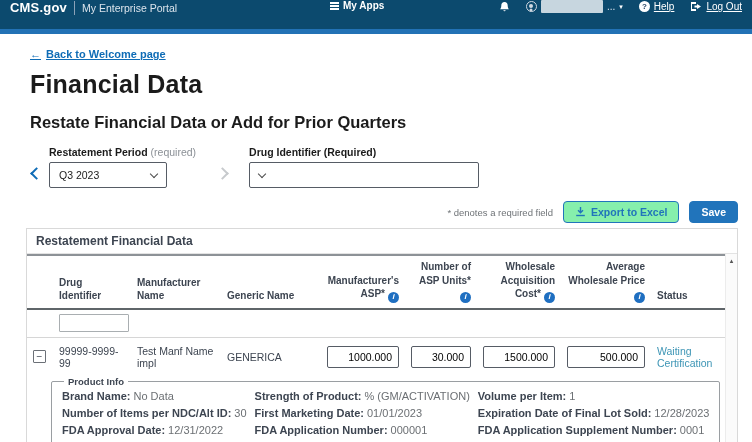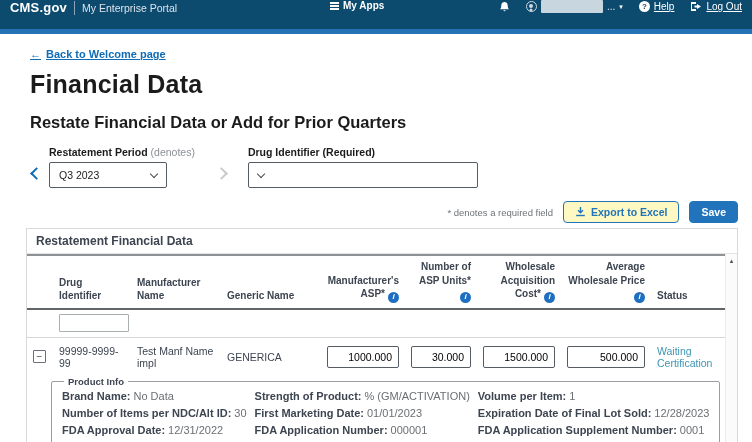--- a/index.html
+++ b/index.html
@@ -54,21 +54,21 @@
     border-bottom:1.5px solid #4b4b4b; transform:rotate(45deg); margin-top:-3px; }
   .w-period { width:118px; }
   .w-drug { width:230px; }
 
   
   .toolbar { display:flex; align-items:center; justify-content:flex-end; gap:10px;
     margin:13px 6px 5px 0; }
   .req-note { font-size:9.5px; color:#6f7377; }
   .btn { border-radius:4px; font-size:10.5px; font-weight:bold; height:22px;
     display:inline-flex; align-items:center; gap:5px; padding:0 11px; cursor:pointer; }
-  .btn-outline { background:#fef9c3; border:1px solid #2174bb; color:#2174bb; }
+  .btn-outline { background:#86efac; border:1px solid #2174bb; color:#2174bb; }
   .btn-solid { background:#2174bb; border:1px solid #2174bb; color:#fff; }
 
   
   .panel { margin:0 6px 0 -4px; border:1px solid #d9d9d9; background:#fff; }
   .panel-title { font-size:12px; font-weight:bold; color:#3d4551; padding:5px 9px;
     border-bottom:1px solid #e3e3e3; }
   .panel-body { position:relative; padding-right:12px; }
   table { width:100%; border-collapse:collapse; table-layout:fixed; }
   th { font-size:10px; font-weight:bold; color:#3d4551; vertical-align:bottom;
     padding:4px 6px 5px; border-top:2px solid #8d9297; border-bottom:2px solid #5f6569;
@@ -159,21 +159,21 @@
     <span>Back to Welcome page</span>
   </a>
   <h1>Financial Data</h1>
   <h2>Restate Financial Data or Add for Prior Quarters</h2>
 
   <div class="form-row">
     <span class="chev"></span>
     <div class="field">
       <label>
         <span>Restatement Period</span>
-        <span class="req-suffix">(denotes)</span>
+        <span class="req-suffix">(required)</span>
       </label>
       <div class="selectbox w-period">
         <span>Q3 2023</span>
         <span class="sel-caret"></span>
       </div>
     </div>
     <span class="chev next"></span>
     <div class="field">
       <label>Drug Identifier (Required)</label>
       <div class="selectbox w-drug">

